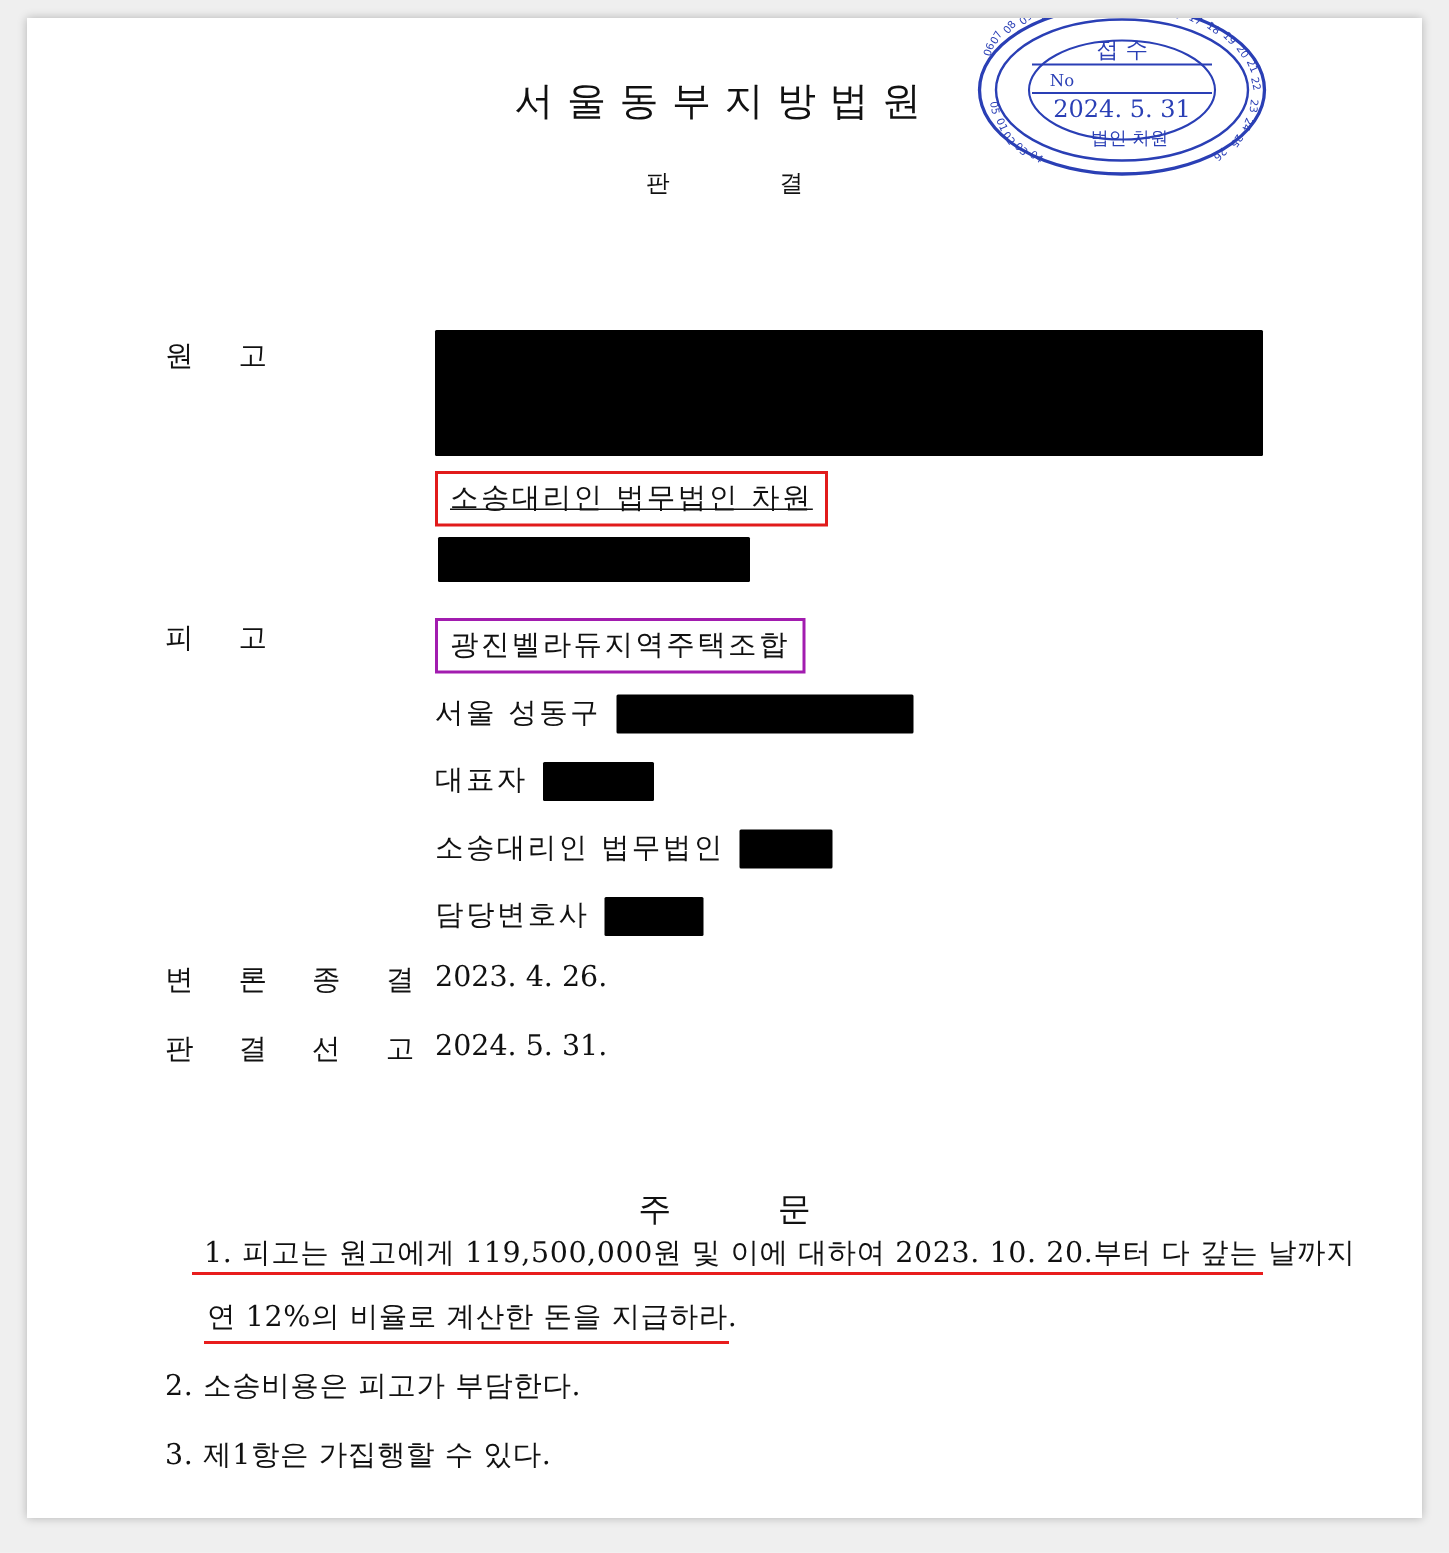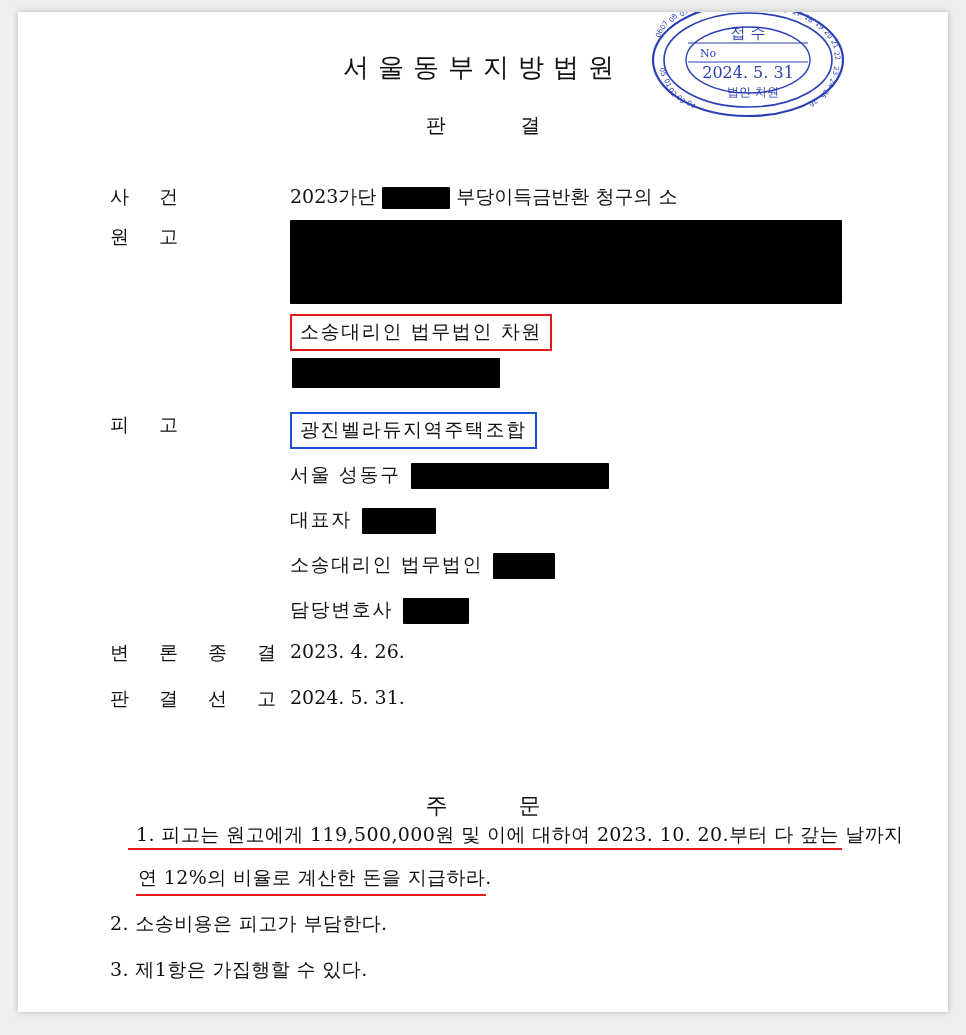--- a/index.html
+++ b/index.html
@@ -47,21 +47,21 @@
     letter-spacing: 9px;
     color: #111;
     font-family: "DejaVu Serif", serif;
   }
   .doc-type {
     position: absolute;
     left: 0;
     top: 100px;
     width: 100%;
     text-align: center;
-    font-size: 20px;
+    font-size: 16px;
     letter-spacing: 34px;
     text-indent: 34px;
     color: #111;
     font-family: "DejaVu Serif", serif;
   }
 
   
   .seal {
     position: absolute;
     left: 630px;
@@ -100,23 +100,24 @@
     display: inline-block;
     background: #000;
     vertical-align: middle;
     border-radius: 1px;
   }
   .box-red {
     border: 2px solid #e11b1b;
     padding: 3px 8px 4px 8px;
     display: inline-block;
     box-sizing: border-box;
+    text-decoration: underline;
   }
   .box-blue {
-    border: 2px solid #1d4ed8;
+    border: 2px solid #a21caf;
     padding: 3px 8px 4px 8px;
     display: inline-block;
     box-sizing: border-box;
   }
   .sub-line {
     position: absolute;
     left: 272px;
     font-size: 19px;
     color: #111;
     font-family: "DejaVu Serif", serif;
@@ -201,26 +202,20 @@
               <text x="-84" y="20" transform="rotate(66 -84 20)">01</text>
               <text x="-80" y="30" transform="rotate(54 -80 30)">02</text>
               <text x="-72" y="38" transform="rotate(44 -72 38)">03</text>
               <text x="-62" y="44" transform="rotate(34 -62 44)">04</text>
               <text x="-88" y="8" transform="rotate(80 -88 8)">05</text>
             </g>
           </g>
         </svg>
       </div>
 
-      <div class="field-row" style="top:172px;">
-        <span class="field-label">사        건</span>
-        <span class="field-value">
-          <span>2023가단</span><span class="redact" style="width:68px;height:22px;margin:0 6px;"></span><span>부당이득금반환 청구의 소</span>
-        </span>
-      </div>
 
       <div class="field-row" style="top:212px;">
         <span class="field-label">원        고</span>
       </div>
       <span class="redact" style="position:absolute;left:272px;top:208px;width:552px;height:84px;"></span>
 
       <div class="sub-line" style="top:302px;">
         <span class="box-red word-sp">소송대리인 법무법인 차원</span>
       </div>
 

